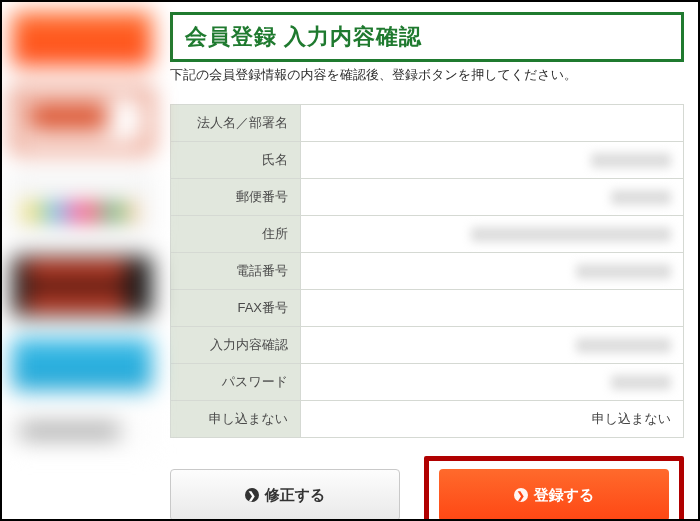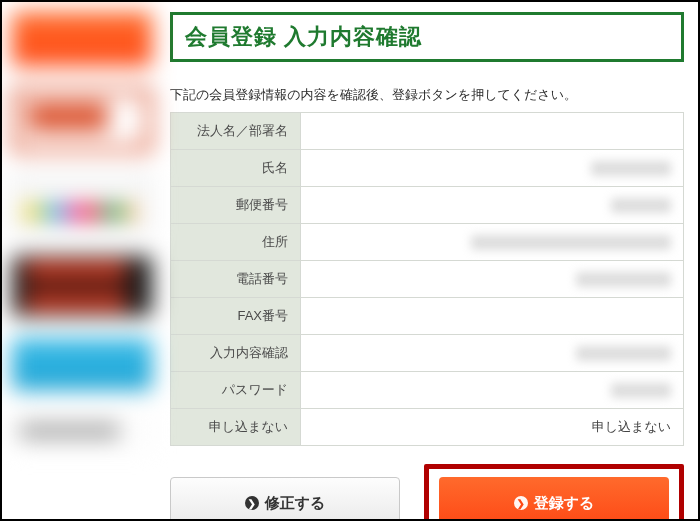--- a/index.html
+++ b/index.html
@@ -20,24 +20,24 @@
   .sb-dark     { background:#1a1a1a; height:60px; position:relative; }
   .sb-dark::before,.sb-dark::after { content:""; position:absolute; left:14px; width:100px; height:14px; background:#ff3a1a; border-radius:2px;}
   .sb-dark::before{ top:8px;} .sb-dark::after{ bottom:8px;}
   .sb-cyan     { background:linear-gradient(#3dbde8,#1aa2d4); height:52px; }
   .sb-foot     { background:#fff; height:36px; border:2px solid #eee; position:relative;}
   .sb-foot::before{content:"";position:absolute;left:6px;top:10px;width:100px;height:14px;background:#555;opacity:.6;border-radius:2px;}
 
   
   .main { flex: 1; padding: 10px 14px 10px 10px; display:flex; flex-direction:column; }
 
-  .title-box { border: 3px solid #1f7a2f; padding: 7px 12px; margin-bottom: 24px; }
+  .title-box { border: 3px solid #1f7a2f; padding: 7px 12px; margin-bottom: 4px; }
   .title-box h1 { color:#1f7a2f; font-size:22px; font-weight:bold; letter-spacing:1px; }
 
-  .instr { font-size:13px; color:#2b2b2b; margin-bottom: 8px; }
+  .instr { font-size:13px; color:#2b2b2b; margin-bottom: 20px; }
 
   table.confirm { width:100%; border-collapse: collapse; font-size:13px; }
   table.confirm th, table.confirm td { border:1px solid #d5d9d3; padding:9px 12px; text-align:right; vertical-align:middle; height:34px; }
   table.confirm th { background:#e1e7dd; color:#4a4a4a; font-weight:normal; width:130px; }
   table.confirm td { background:#fff; color:#444; }
 
   .blur-val { display:inline-block; background:#ddd; color:#ddd; border-radius:3px; filter: blur(5px); min-height:14px; min-width:60px;}
   .bv1{width:55px;} .bv2{width:80px;} .bv3{width:200px;} .bv4{width:95px;}
 
   

